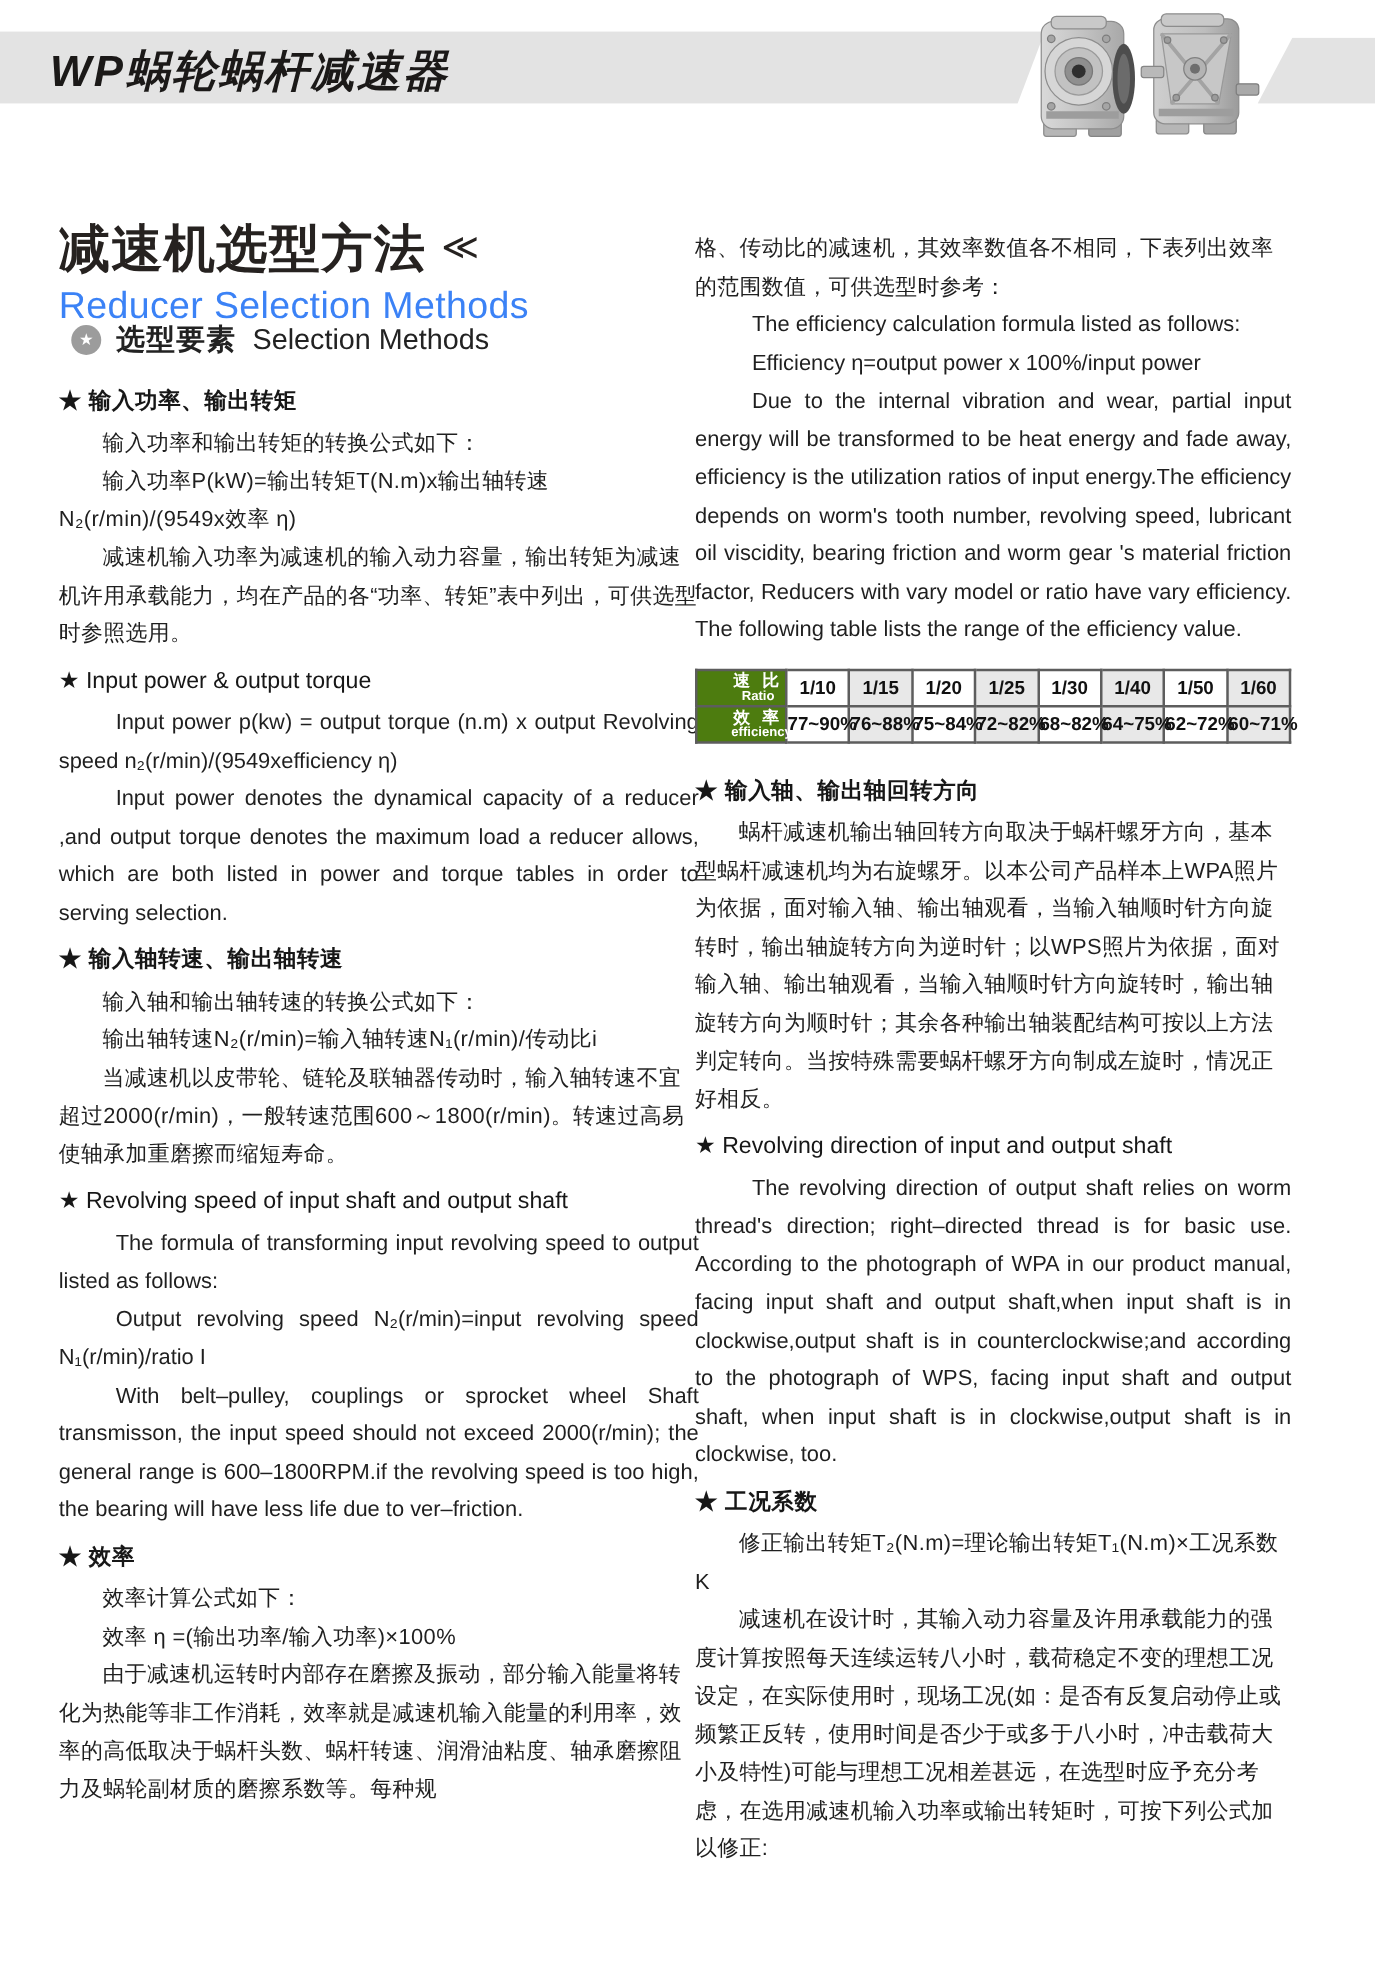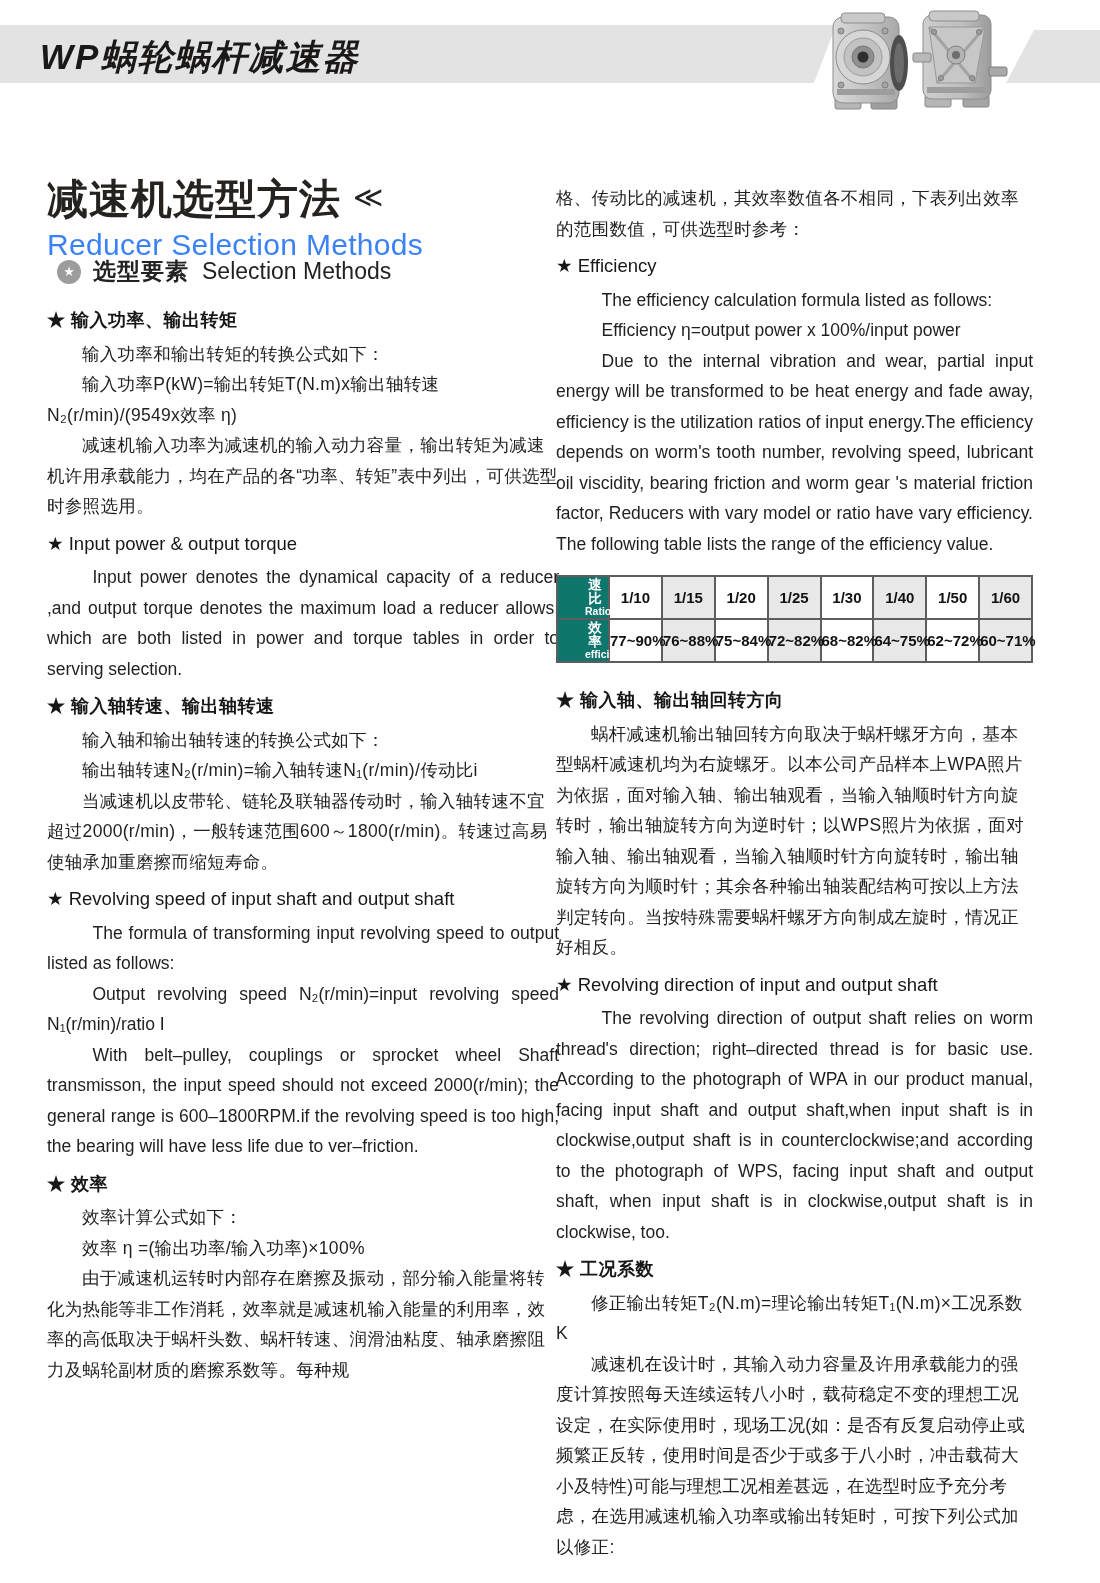--- a/index.html
+++ b/index.html
@@ -41,21 +41,21 @@
   .col-left  { position:absolute; left:47px;  top:298px; width:512px; }
   .col-right { position:absolute; left:556px; top:183px; width:477px; }
   .zh-h { font-size:18px; font-weight:700; color:#171717; line-height:30.5px; margin:7px 0 3px; letter-spacing:0.5px; }
   .zh-p { font-size:17.5px; font-weight:500; color:#1f1f1f; line-height:30.5px; text-indent:2em; letter-spacing:0.3px; }
   .zh-p.flush { text-indent:0; }
   .en-h { font-size:18.5px; font-weight:400; color:#171717; line-height:30.5px; margin:7px 0 3px; }
   .en-p { font-size:17.5px; font-weight:400; color:#1f1f1f; line-height:30.5px; text-align:justify; text-indent:2.6em; }
   
   table.eff { border-collapse:collapse; width:477px; margin:16px 0 22px; table-layout:fixed; }
   table.eff th, table.eff td { border:2px solid #5d5d5d; text-align:center; vertical-align:middle; height:28px; padding:1px 0; }
-  table.eff th.lbl { width:52px; background:#0f766e; color:#ffffff;padding-left:27px; }
+  table.eff th.lbl { width:72px; background:#4d7c0f; color:#ffffff;padding-left:27px; }
   .lbl-zh { display:block; font-size:13.5px; font-weight:700; letter-spacing:3px; line-height:14px; }
   .lbl-en { display:block; font-size:10.5px; font-weight:700; line-height:11px; }
   table.eff td { font-size:15px; font-weight:700; color:#111111; background:#ffffff; }
   table.eff td.alt { background:#e8e8e8; }
 </style>
 </head>
 <body>
 
 <div class="page">
 
@@ -126,38 +126,38 @@
     <span class="badge-zh">选型要素</span>
     <span class="badge-en">Selection Methods</span>
   </div>
 
   <div class="col-left">
     <p class="zh-h">★ 输入功率、输出转矩</p>
     <p class="zh-p">输入功率和输出转矩的转换公式如下：</p>
     <p class="zh-p">输入功率P(kW)=输出转矩T(N.m)x输出轴转速N₂(r/min)/(9549x效率 η)</p>
     <p class="zh-p">减速机输入功率为减速机的输入动力容量，输出转矩为减速机许用承载能力，均在产品的各“功率、转矩”表中列出，可供选型时参照选用。</p>
     <p class="en-h">★ Input power &amp; output torque</p>
+    <p class="en-p">Input power p(kw) = output torque (n.m) x output Revolving speed n₂(r/min)/(9549xefficiency η)</p>
     <p class="en-p">Input power denotes the dynamical capacity of a reducer ,and output torque denotes the maximum load a reducer allows, which are both listed in power and torque tables in order to serving selection.</p>
     <p class="zh-h">★ 输入轴转速、输出轴转速</p>
     <p class="zh-p">输入轴和输出轴转速的转换公式如下：</p>
     <p class="zh-p">输出轴转速N₂(r/min)=输入轴转速N₁(r/min)/传动比i</p>
     <p class="zh-p">当减速机以皮带轮、链轮及联轴器传动时，输入轴转速不宜超过2000(r/min)，一般转速范围600～1800(r/min)。转速过高易使轴承加重磨擦而缩短寿命。</p>
     <p class="en-h">★ Revolving speed of input shaft and output shaft</p>
     <p class="en-p">The formula of transforming input revolving speed to output listed as follows:</p>
     <p class="en-p">Output revolving speed N₂(r/min)=input revolving speed N₁(r/min)/ratio I</p>
     <p class="en-p">With belt–pulley, couplings or sprocket wheel Shaft transmisson, the input speed should not exceed 2000(r/min); the general range is 600–1800RPM.if the revolving speed is too high, the bearing will have less life due to ver–friction.</p>
     <p class="zh-h">★ 效率</p>
     <p class="zh-p">效率计算公式如下：</p>
     <p class="zh-p">效率 η =(输出功率/输入功率)×100%</p>
     <p class="zh-p">由于减速机运转时内部存在磨擦及振动，部分输入能量将转化为热能等非工作消耗，效率就是减速机输入能量的利用率，效率的高低取决于蜗杆头数、蜗杆转速、润滑油粘度、轴承磨擦阻力及蜗轮副材质的磨擦系数等。每种规</p>
   </div>
 
   <div class="col-right">
     <p class="zh-p flush">格、传动比的减速机，其效率数值各不相同，下表列出效率的范围数值，可供选型时参考：</p>
-    <p class="en-h">★  Efficiency</p>
     <p class="en-p">The efficiency calculation formula listed as follows:</p>
     <p class="en-p">Efficiency η=output power x 100%/input power</p>
     <p class="en-p">Due to the internal vibration and wear, partial input energy will be transformed to be heat energy and fade away, efficiency is the utilization ratios of input energy.The efficiency depends on worm's tooth number, revolving speed, lubricant oil viscidity, bearing friction and worm gear 's material friction factor, Reducers with vary model or ratio have vary efficiency. The following table lists the range of the efficiency value.</p>
 
     <table class="eff">
       <tbody>
           <tr>
         <th class="lbl">
           <span class="lbl-zh">速 比</span>
           <span class="lbl-en">Ratio</span>

